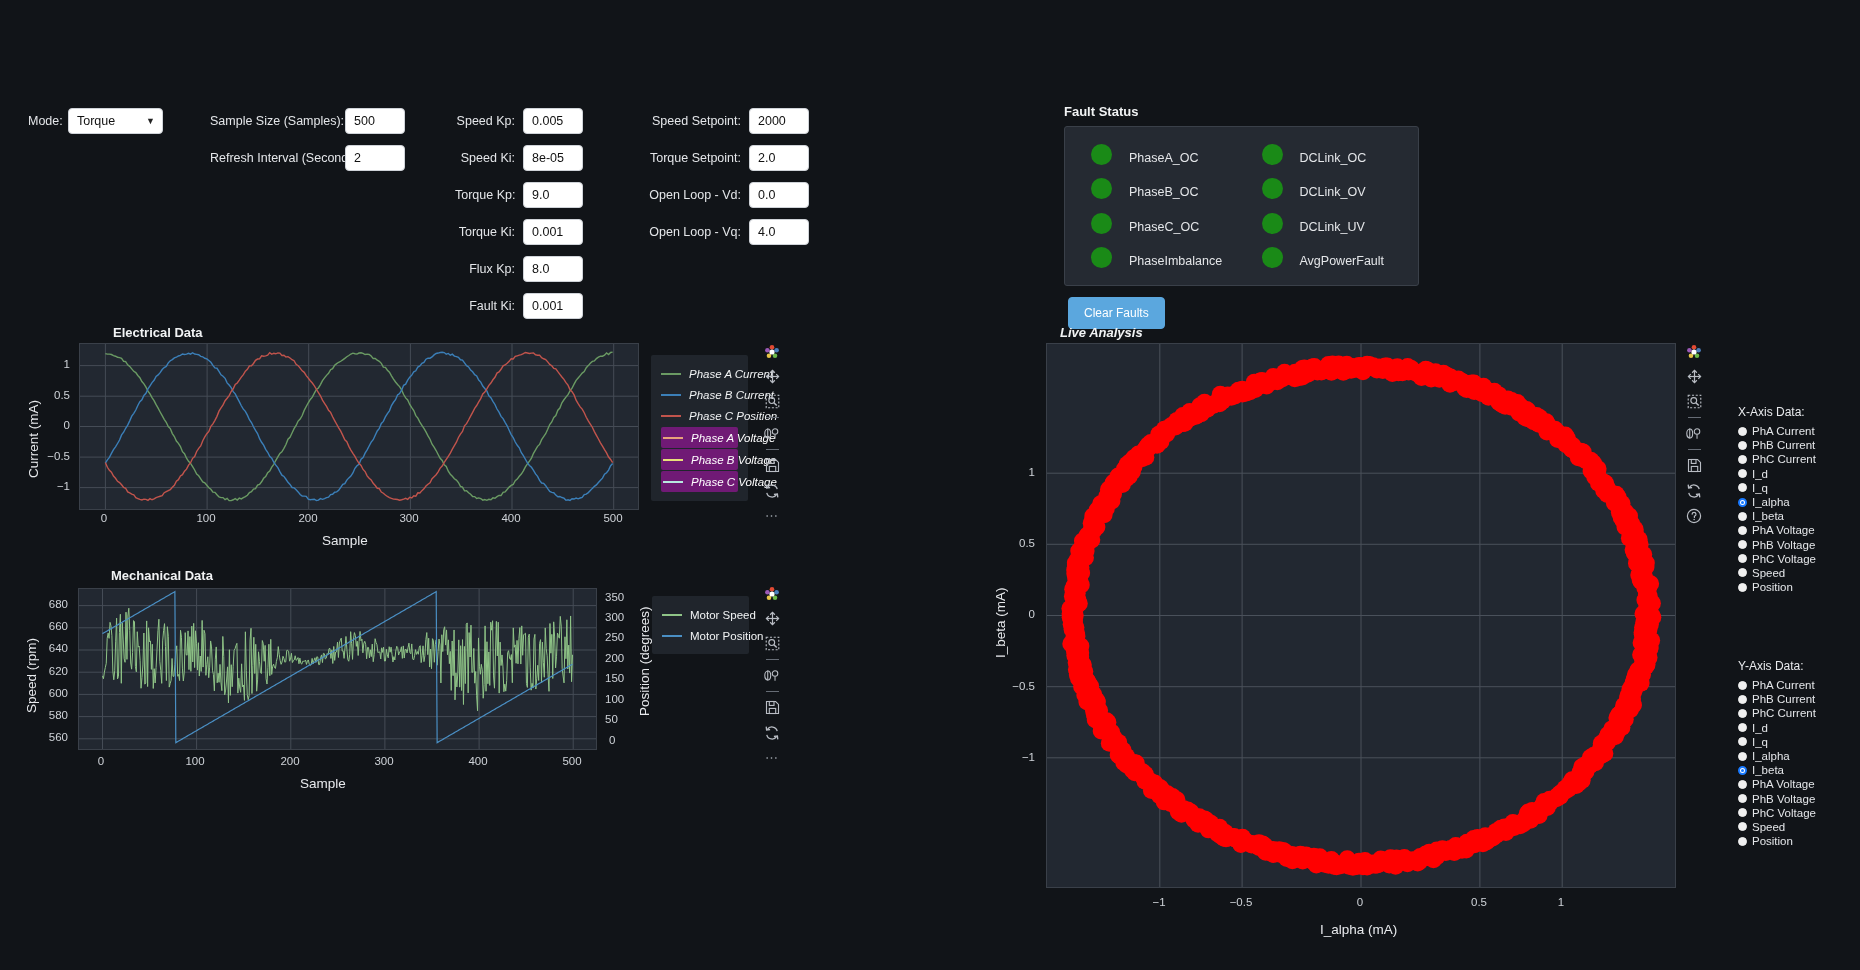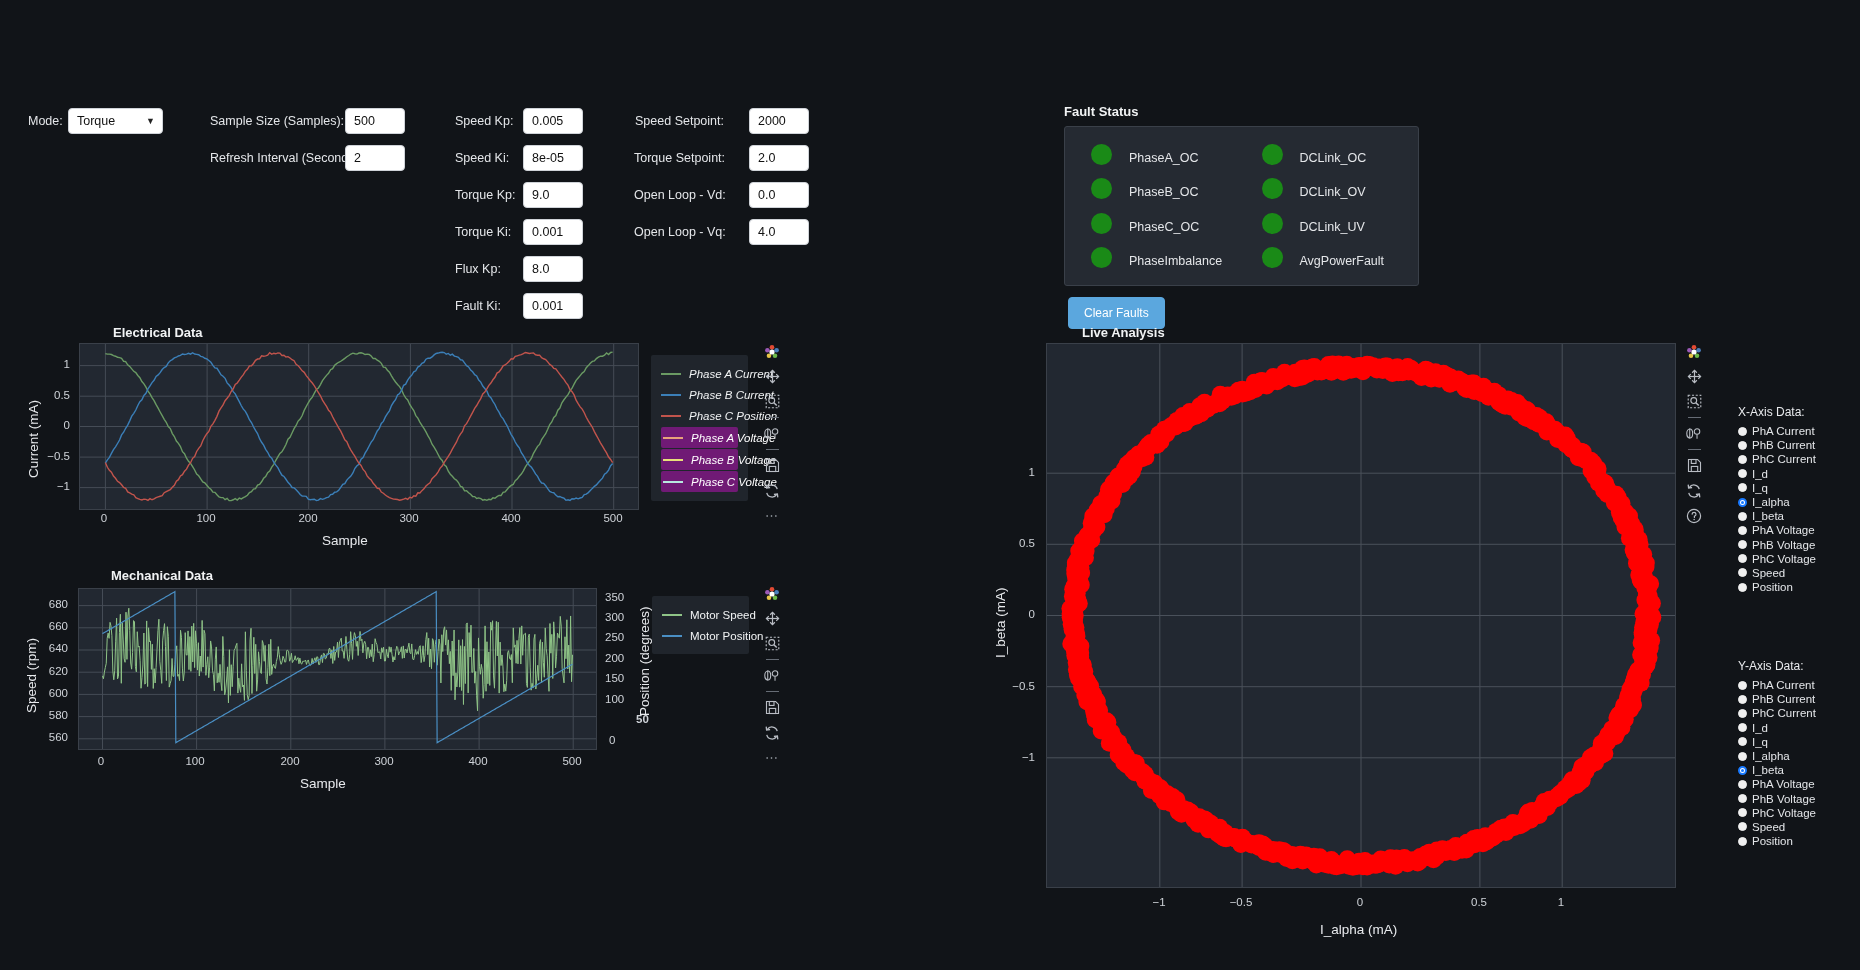--- a/index.html
+++ b/index.html
@@ -20,21 +20,21 @@
     font-size: 23px; font-weight: bold; color: #f1f3f4;
     letter-spacing: .2px;
   }
 
   
   .controls { position: absolute; top: 105px; left: 0; width: 1100px; height: 220px; }
   .ctl-group { position: absolute; }
   .ctl-row { display: flex; align-items: center; height: 31px; margin-bottom: 6px; }
   .ctl-label {
     font-size: 12.5px; color: #e4e6e9; text-align: right;
-    padding-right: 25px; white-space: nowrap;
+    padding-right: 8px; white-space: nowrap;
   }
   .ctl-input {
     background: #ffffff; color: #111; border: 1px solid #cfd3d8;
     border-radius: 4px; height: 26px; font-size: 12.5px;
     padding: 0 8px; font-family: "Liberation Sans", sans-serif;
     outline: none;
   }
   select.ctl-input {
     -webkit-appearance: none; appearance: none;
     padding-right: 24px; background-image: none;
@@ -427,21 +427,21 @@
     <div class="tick tr" style="left:28px; top:687px; width:40px;">600</div>
     <div class="tick tr" style="left:28px; top:709px; width:40px;">580</div>
     <div class="tick tr" style="left:28px; top:731px; width:40px;">560</div>
 
     <div class="tick" style="left:605px; top:591px;">350</div>
     <div class="tick" style="left:605px; top:611px;">300</div>
     <div class="tick" style="left:605px; top:631px;">250</div>
     <div class="tick" style="left:605px; top:652px;">200</div>
     <div class="tick" style="left:605px; top:672px;">150</div>
     <div class="tick" style="left:605px; top:693px;">100</div>
-    <div class="tick" style="left:636px; top:713px;font-weight:bold;">50</div>
+    <div class="tick" style="left:605px; top:713px;">50</div>
     <div class="tick" style="left:609px; top:734px;">0</div>
 
     <div class="tick" style="left:81px; top:755px; width:40px; text-align:center;">0</div>
     <div class="tick" style="left:175px; top:755px; width:40px; text-align:center;">100</div>
     <div class="tick" style="left:270px; top:755px; width:40px; text-align:center;">200</div>
     <div class="tick" style="left:364px; top:755px; width:40px; text-align:center;">300</div>
     <div class="tick" style="left:458px; top:755px; width:40px; text-align:center;">400</div>
     <div class="tick" style="left:552px; top:755px; width:40px; text-align:center;">500</div>
 
     <div class="axtitle" style="left:300px; top:776px;">Sample</div>
@@ -513,21 +513,21 @@
           <path d="M2.8 9.8 A5.4 5.4 0 0 0 12.7 11.4"></path>
             <polyline points="13.8,14.4 13.4,10.9 9.9,11.5"></polyline>
         </svg>
       </div>
       <div class="mb-btn mb-dots">⋯</div>
     </div>
   </div>
 
   <div class="panel" style="left:0;top:0;width:1860px;height:970px;">
 
-    <div class="panel-title" style="left:1049px; top:325px;">Live Analysis</div>
+    <div class="panel-title" style="left:1027px; top:325px;font-style:italic;">Live Analysis</div>
 
     <div class="plot-bg" style="left:1046px; top:343px; width:630px; height:545px;">
       <svg width="628" height="543" viewBox="0 0 628 543">
         <g stroke="#4a515b" stroke-width="1">
           <line x1="0" y1="129.2" x2="628" y2="129.2"></line>
           <line x1="0" y1="200.3" x2="628" y2="200.3"></line>
           <line x1="0" y1="271.5" x2="628" y2="271.5"></line>
           <line x1="0" y1="342.7" x2="628" y2="342.7"></line>
           <line x1="0" y1="413.8" x2="628" y2="413.8"></line>
           <line x1="112.8" y1="0" x2="112.8" y2="543"></line>

